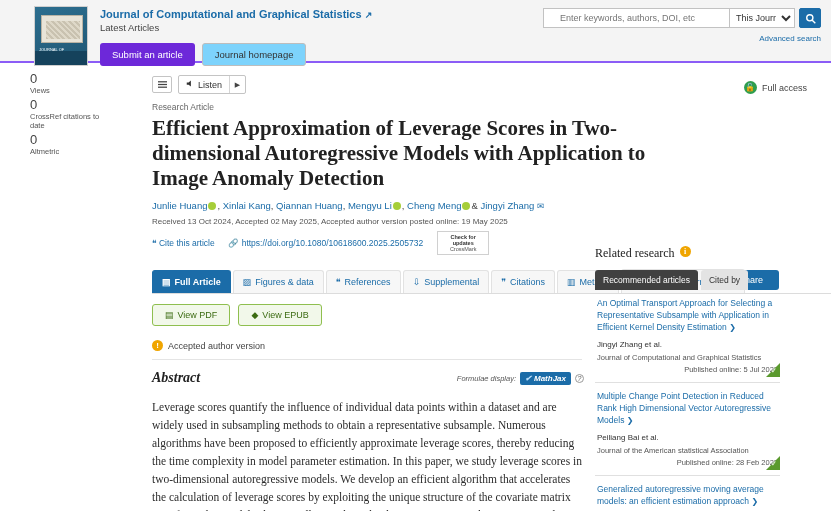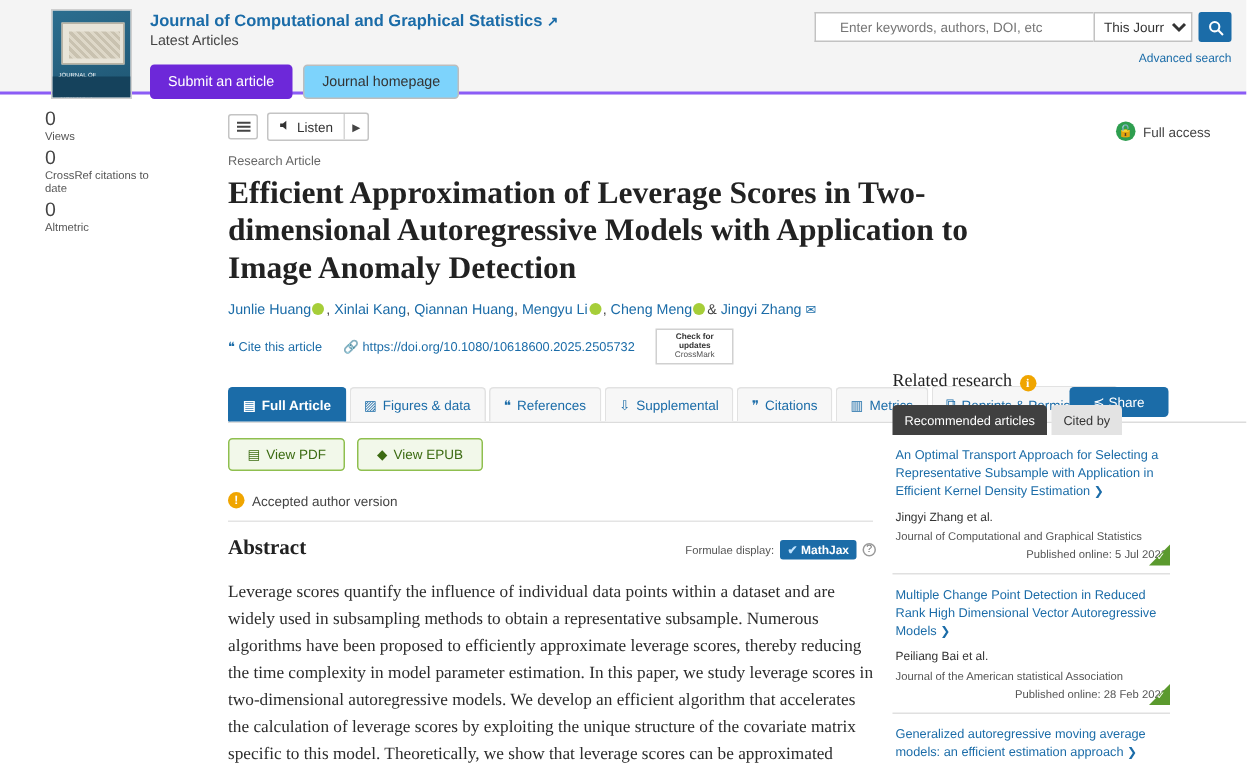--- a/index.html
+++ b/index.html
@@ -293,21 +293,21 @@
     width: 11px; height: 11px; border-radius: 50%;
     background: #f0a500; color: #fff;
     font-size: 8px; font-weight: bold;
     display: flex; align-items: center; justify-content: center;
   }
   .hr-line { margin: 8px 40px 0 40px; border-top: 1px solid #e4e4e4; width: 430px; }
 
   
   .abs-wrap { margin: 10px 0 0 40px; width: 432px; }
   .abs-head {
-    display: flex; align-items: center; justify-content: space-between;
+    display: flex; align-items: center; justify-content: space-between; font-style: italic;
   }
   h2.abs-title {
     font-family: "Liberation Serif", serif;
     font-size: 14px; font-weight: bold; color: #222;
     margin: 0;
   }
   .mathjax-box { display: flex; align-items: center; gap: 4px; font-size: 7.5px; color: #555; }
   .mj-logo {
     background: #1b6ca8; color: #fff; font-size: 8px;
     padding: 2px 5px; border-radius: 2px; font-weight: bold;
@@ -330,21 +330,21 @@
 
   
   .related {
     position: absolute;
     left: 483px; top: 183px;
     width: 185px;
   }
   .rel-head {
     font-family: "Liberation Serif", serif;
     font-size: 12px; color: #222;
-    display: flex; align-items: flex-end; gap: 5px;
+    display: flex; align-items: flex-start; gap: 5px;
     margin-bottom: 9px;
   }
   .rel-tabs { display: flex; gap: 3px; }
   .rel-tab {
     font-size: 8.5px;
     padding: 5px 8px;
     border-radius: 3px 3px 0 0;
     cursor: pointer;
     white-space: nowrap;
   }
@@ -467,20 +467,21 @@
   </div>
 
   <div class="article-head">
     <div class="article-type">Research Article</div>
     <h1 class="article-title">Efficient Approximation of Leverage Scores in Two-dimensional Autoregressive Models with Application to Image Anomaly Detection</h1>
 
     <div class="authors">
       <a>Junlie Huang</a><span class="orcid"></span><span class="sep">, </span><a>Xinlai Kang</a><span class="sep">, </span><a>Qiannan Huang</a><span class="sep">, </span><a>Mengyu Li</a><span class="orcid"></span><span class="sep">, </span><a>Cheng Meng</a><span class="orcid"></span><span class="sep">&amp;</span> <a>Jingyi Zhang</a> <span class="mail-ic">✉</span>
     </div>
 
+    <div class="hist">Received 13 Oct 2024, Accepted 02 May 2025, Accepted author version posted online: 19 May 2025</div>
 
     <div class="citerow">
       <a>
         <span>❝</span>
         <span>Cite this article</span>
       </a>
       <a>
         <span>🔗</span>
         <span>https://doi.org/10.1080/10618600.2025.2505732</span>
       </a>

